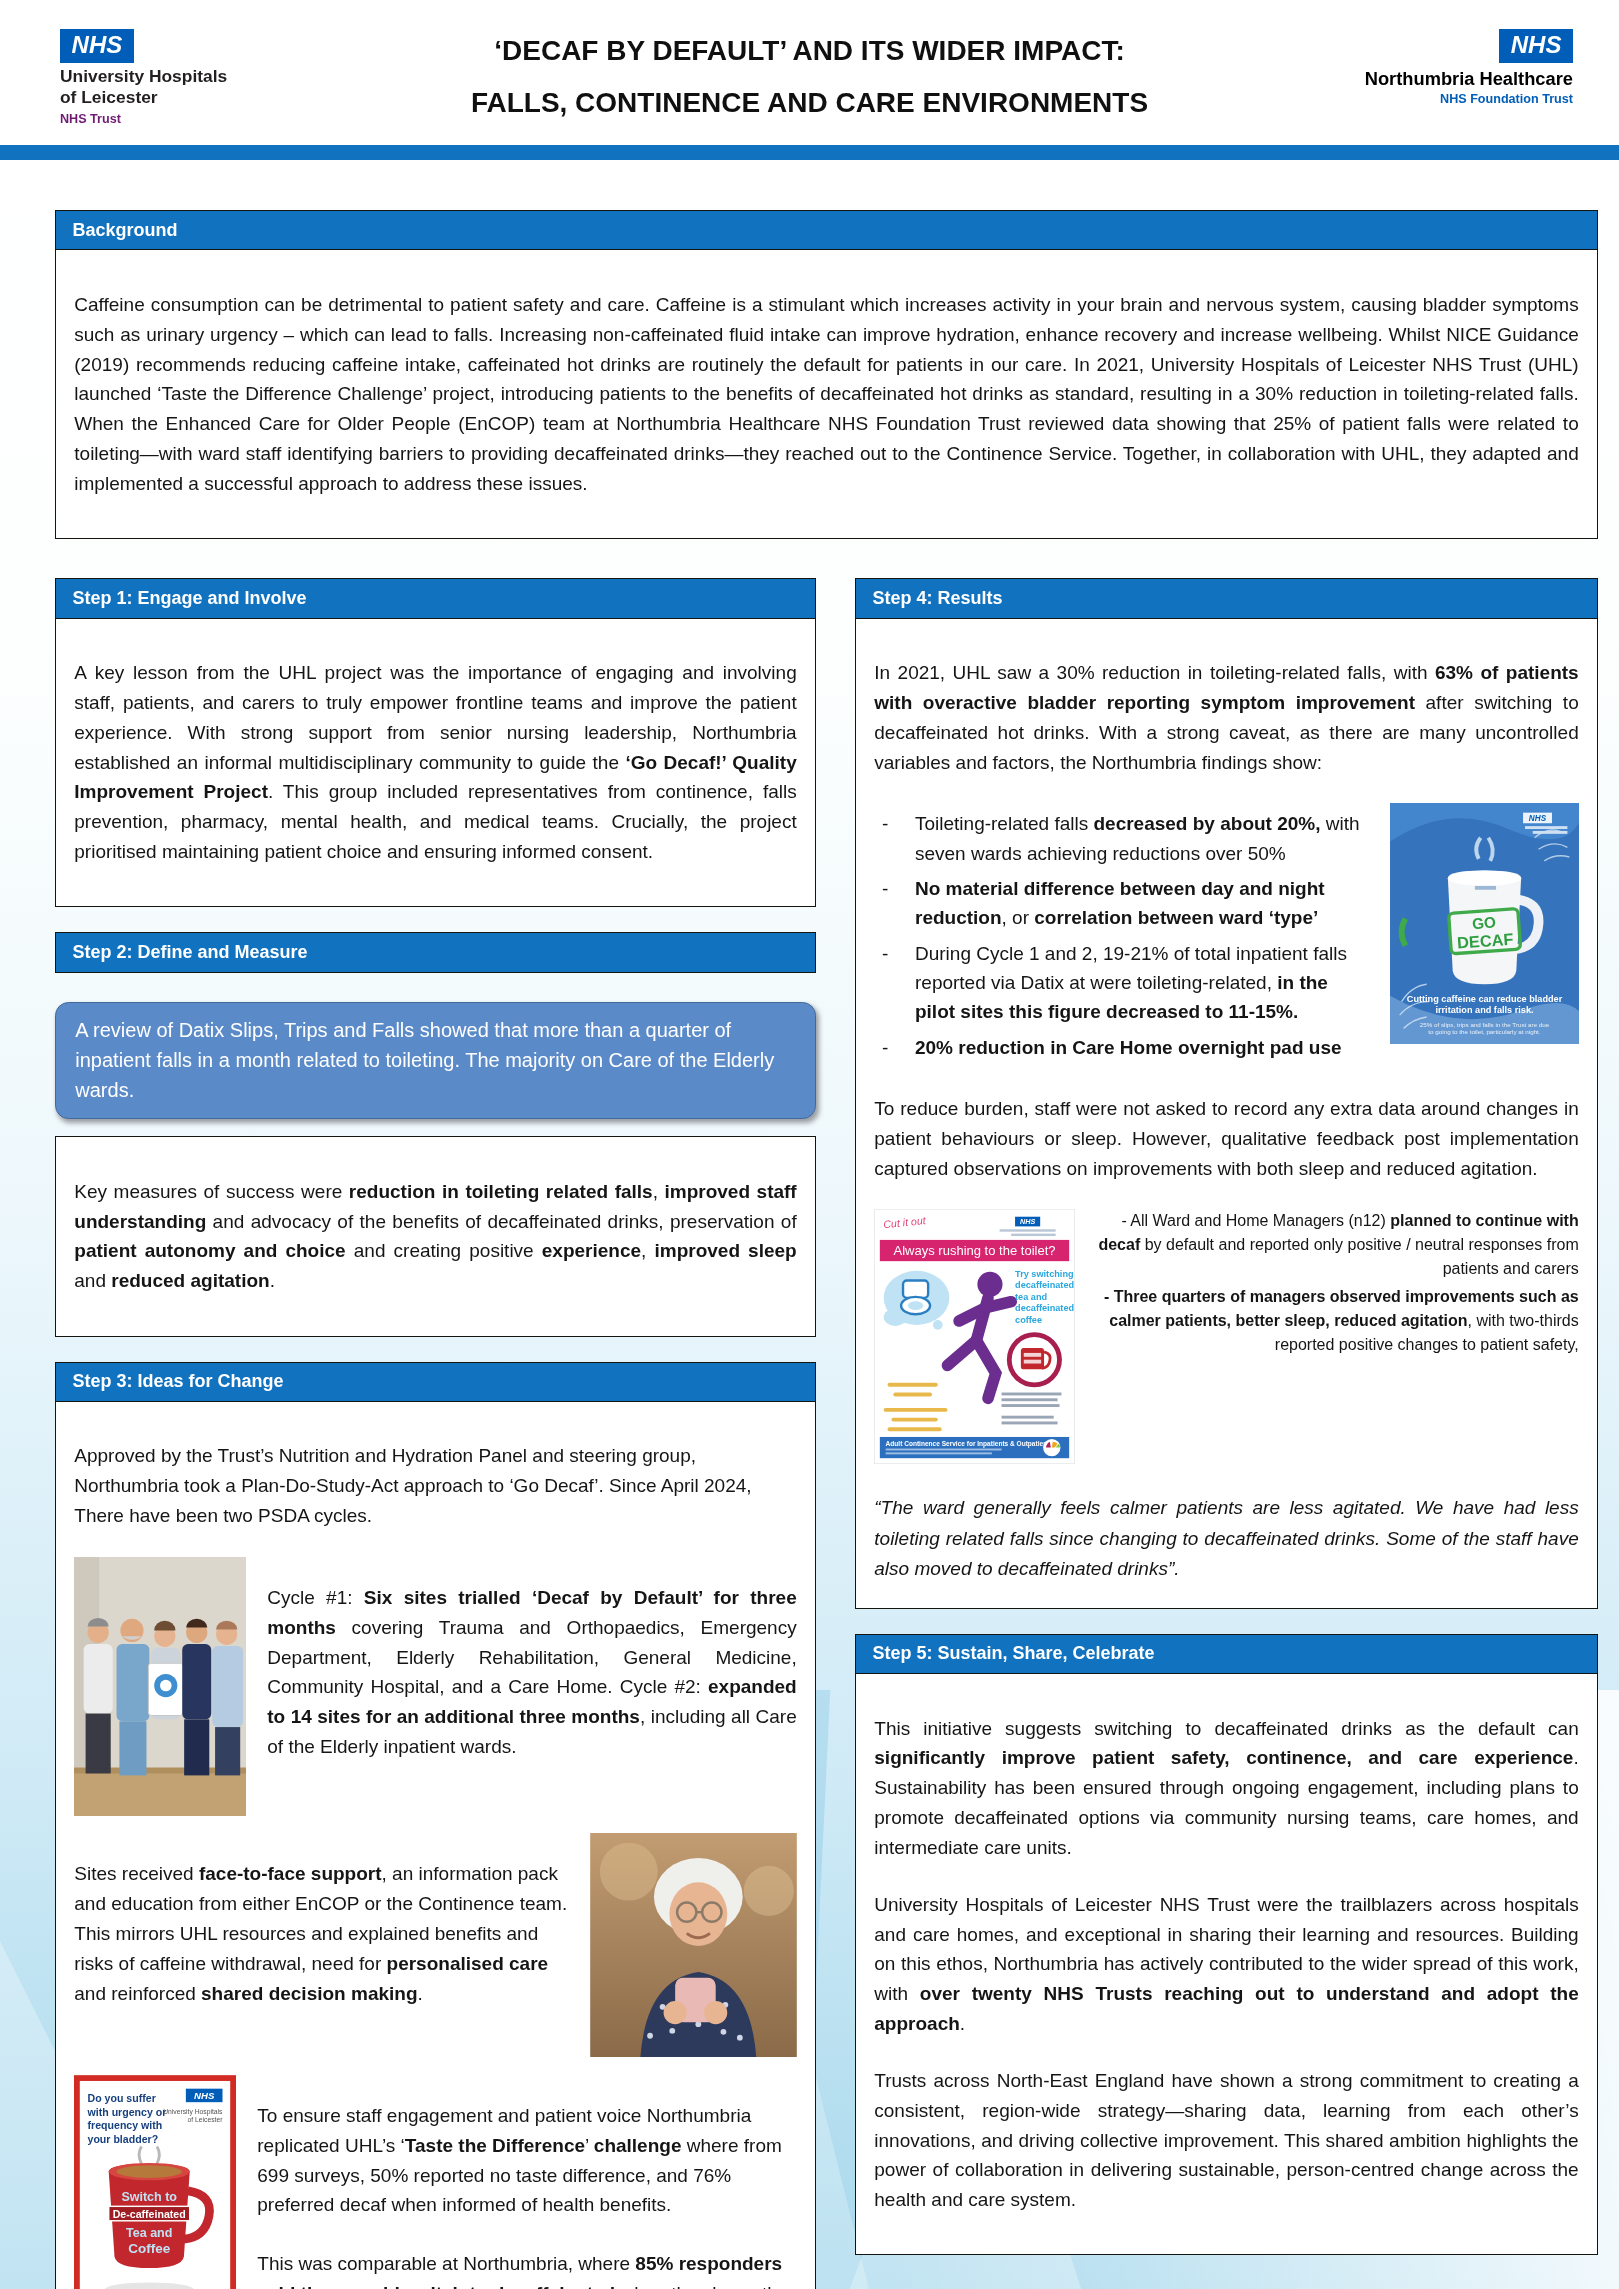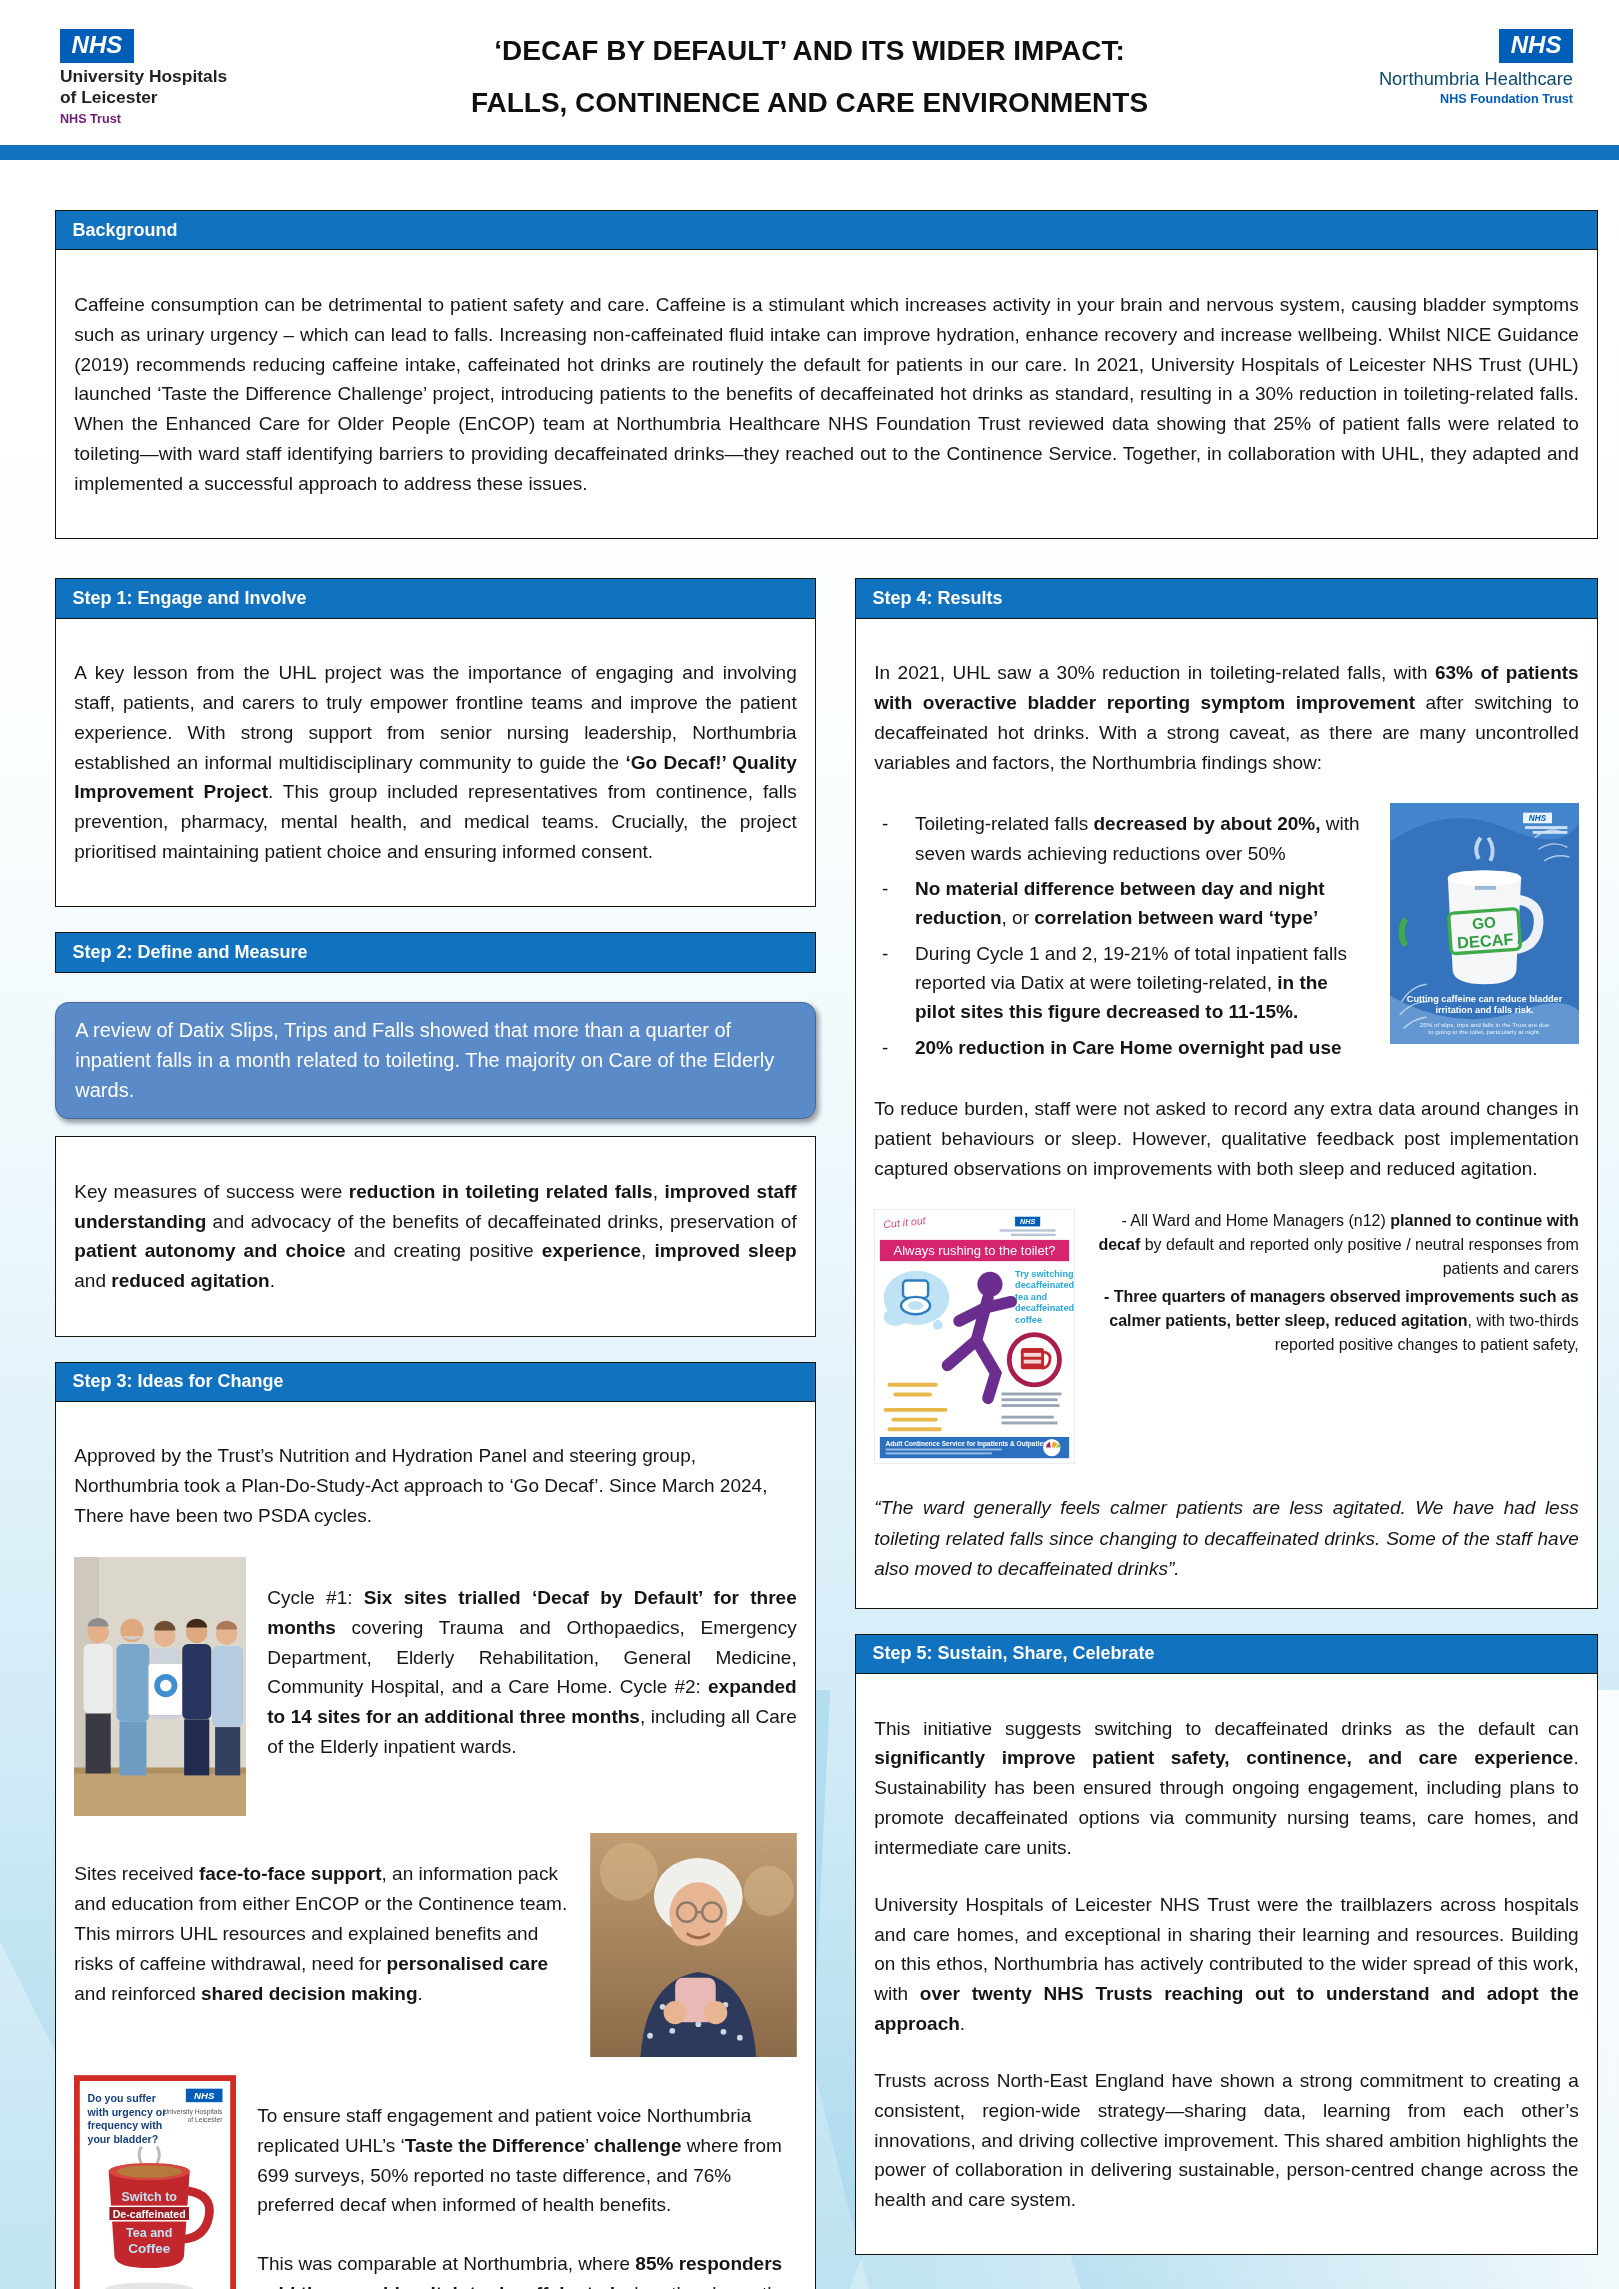--- a/index.html
+++ b/index.html
@@ -13,21 +13,21 @@
   
   .header{position:absolute;top:0;left:0;right:0;height:145px;background:#ffffff;}
   .blue-bar{position:absolute;top:145px;left:0;right:0;height:15.4px;background:#1172c0;}
   .nhs-badge{display:inline-block;background:#005EB8;color:#fff;font-weight:bold;font-style:italic;
     font-size:24px;line-height:1;padding:3.9px 11.6px 5.8px 11.6px;letter-spacing:0;}
   .uhl-logo{position:absolute;left:60px;top:29px;}
   .uhl-logo .org-name{font-weight:bold;font-size:17.4px;color:#231f20;line-height:1.25;margin-top:2.9px;}
   .uhl-logo .org-name.second{margin-top:0;}
   .uhl-logo .org-sub{font-weight:bold;font-size:12.6px;color:#701a75;margin-top:2.9px;}
   .nhc-logo{position:absolute;right:46px;top:29px;text-align:right;}
-  .nhc-logo .org-name{font-weight:normal;font-size:18.3px;color:#0c4a6e;margin-top:5.8px;}
+  .nhc-logo .org-name{font-weight:bold;font-size:18.3px;color:#000000;margin-top:5.8px;}
   .nhc-logo .org-sub{font-weight:bold;font-size:12.6px;color:#005EB8;margin-top:1.9px;}
   .title{position:absolute;left:280px;right:280px;top:25px;text-align:center;
     font-weight:bold;font-size:28px;line-height:1.85;color:#101010;letter-spacing:0px;}
   
   .content{position:absolute;top:210px;left:55px;width:1543px;}
   .section{background:#fff;border:1.9px solid #15150f;}
   .section-head{background:#1172c0;color:#fff;font-weight:bold;font-size:18px;padding:8.7px 16.4px;}
   .section .section-head{border-bottom:1.9px solid #15150f;}
   .section-head.standalone{border:1.9px solid #15150f;}
   .section-body{padding:13.5px 18.3px;}
@@ -126,21 +126,21 @@
           <div class="section-body">
             <p class="bodytext"><span>Key measures of success were </span><span style="font-weight: 700;">reduction in toileting related falls</span><span>, </span><span style="font-weight: 700;">improved staff understanding</span><span> and advocacy of the benefits of decaffeinated drinks, preservation of </span><span style="font-weight: 700;">patient autonomy and choice</span><span> and creating positive </span><span style="font-weight: 700;">experience</span><span>, </span><span style="font-weight: 700;">improved sleep</span><span> and </span><span style="font-weight: 700;">reduced agitation</span><span>.</span></p>
           </div>
         </div>
 
         <div class="gap"></div>
 
         <div class="section">
           <div class="section-head">Step 3: Ideas for Change</div>
           <div class="section-body">
-            <p class="bodytext nojust">Approved by the Trust’s Nutrition and Hydration Panel and steering group, Northumbria took a Plan-Do-Study-Act approach to ‘Go Decaf’. Since March 2024, There have been two PSDA cycles.</p>
+            <p class="bodytext nojust">Approved by the Trust’s Nutrition and Hydration Panel and steering group, Northumbria took a Plan-Do-Study-Act approach to ‘Go Decaf’. Since April 2024, There have been two PSDA cycles.</p>
 
             <div class="mrow">
               <div class="imgbox">
                 <svg width="172" height="259" viewBox="0 0 178 268">
                   <rect width="178" height="268" fill="#dcd7cd"></rect>
                   <rect x="0" y="0" width="26" height="220" fill="#cfc9bd"></rect>
                   <rect x="0" y="218" width="178" height="50" fill="#c2a272"></rect>
                   <rect x="0" y="218" width="178" height="6" fill="#b08f5f"></rect>
 
                   <circle cx="25" cy="78" r="11" fill="#e3b08a"></circle>

